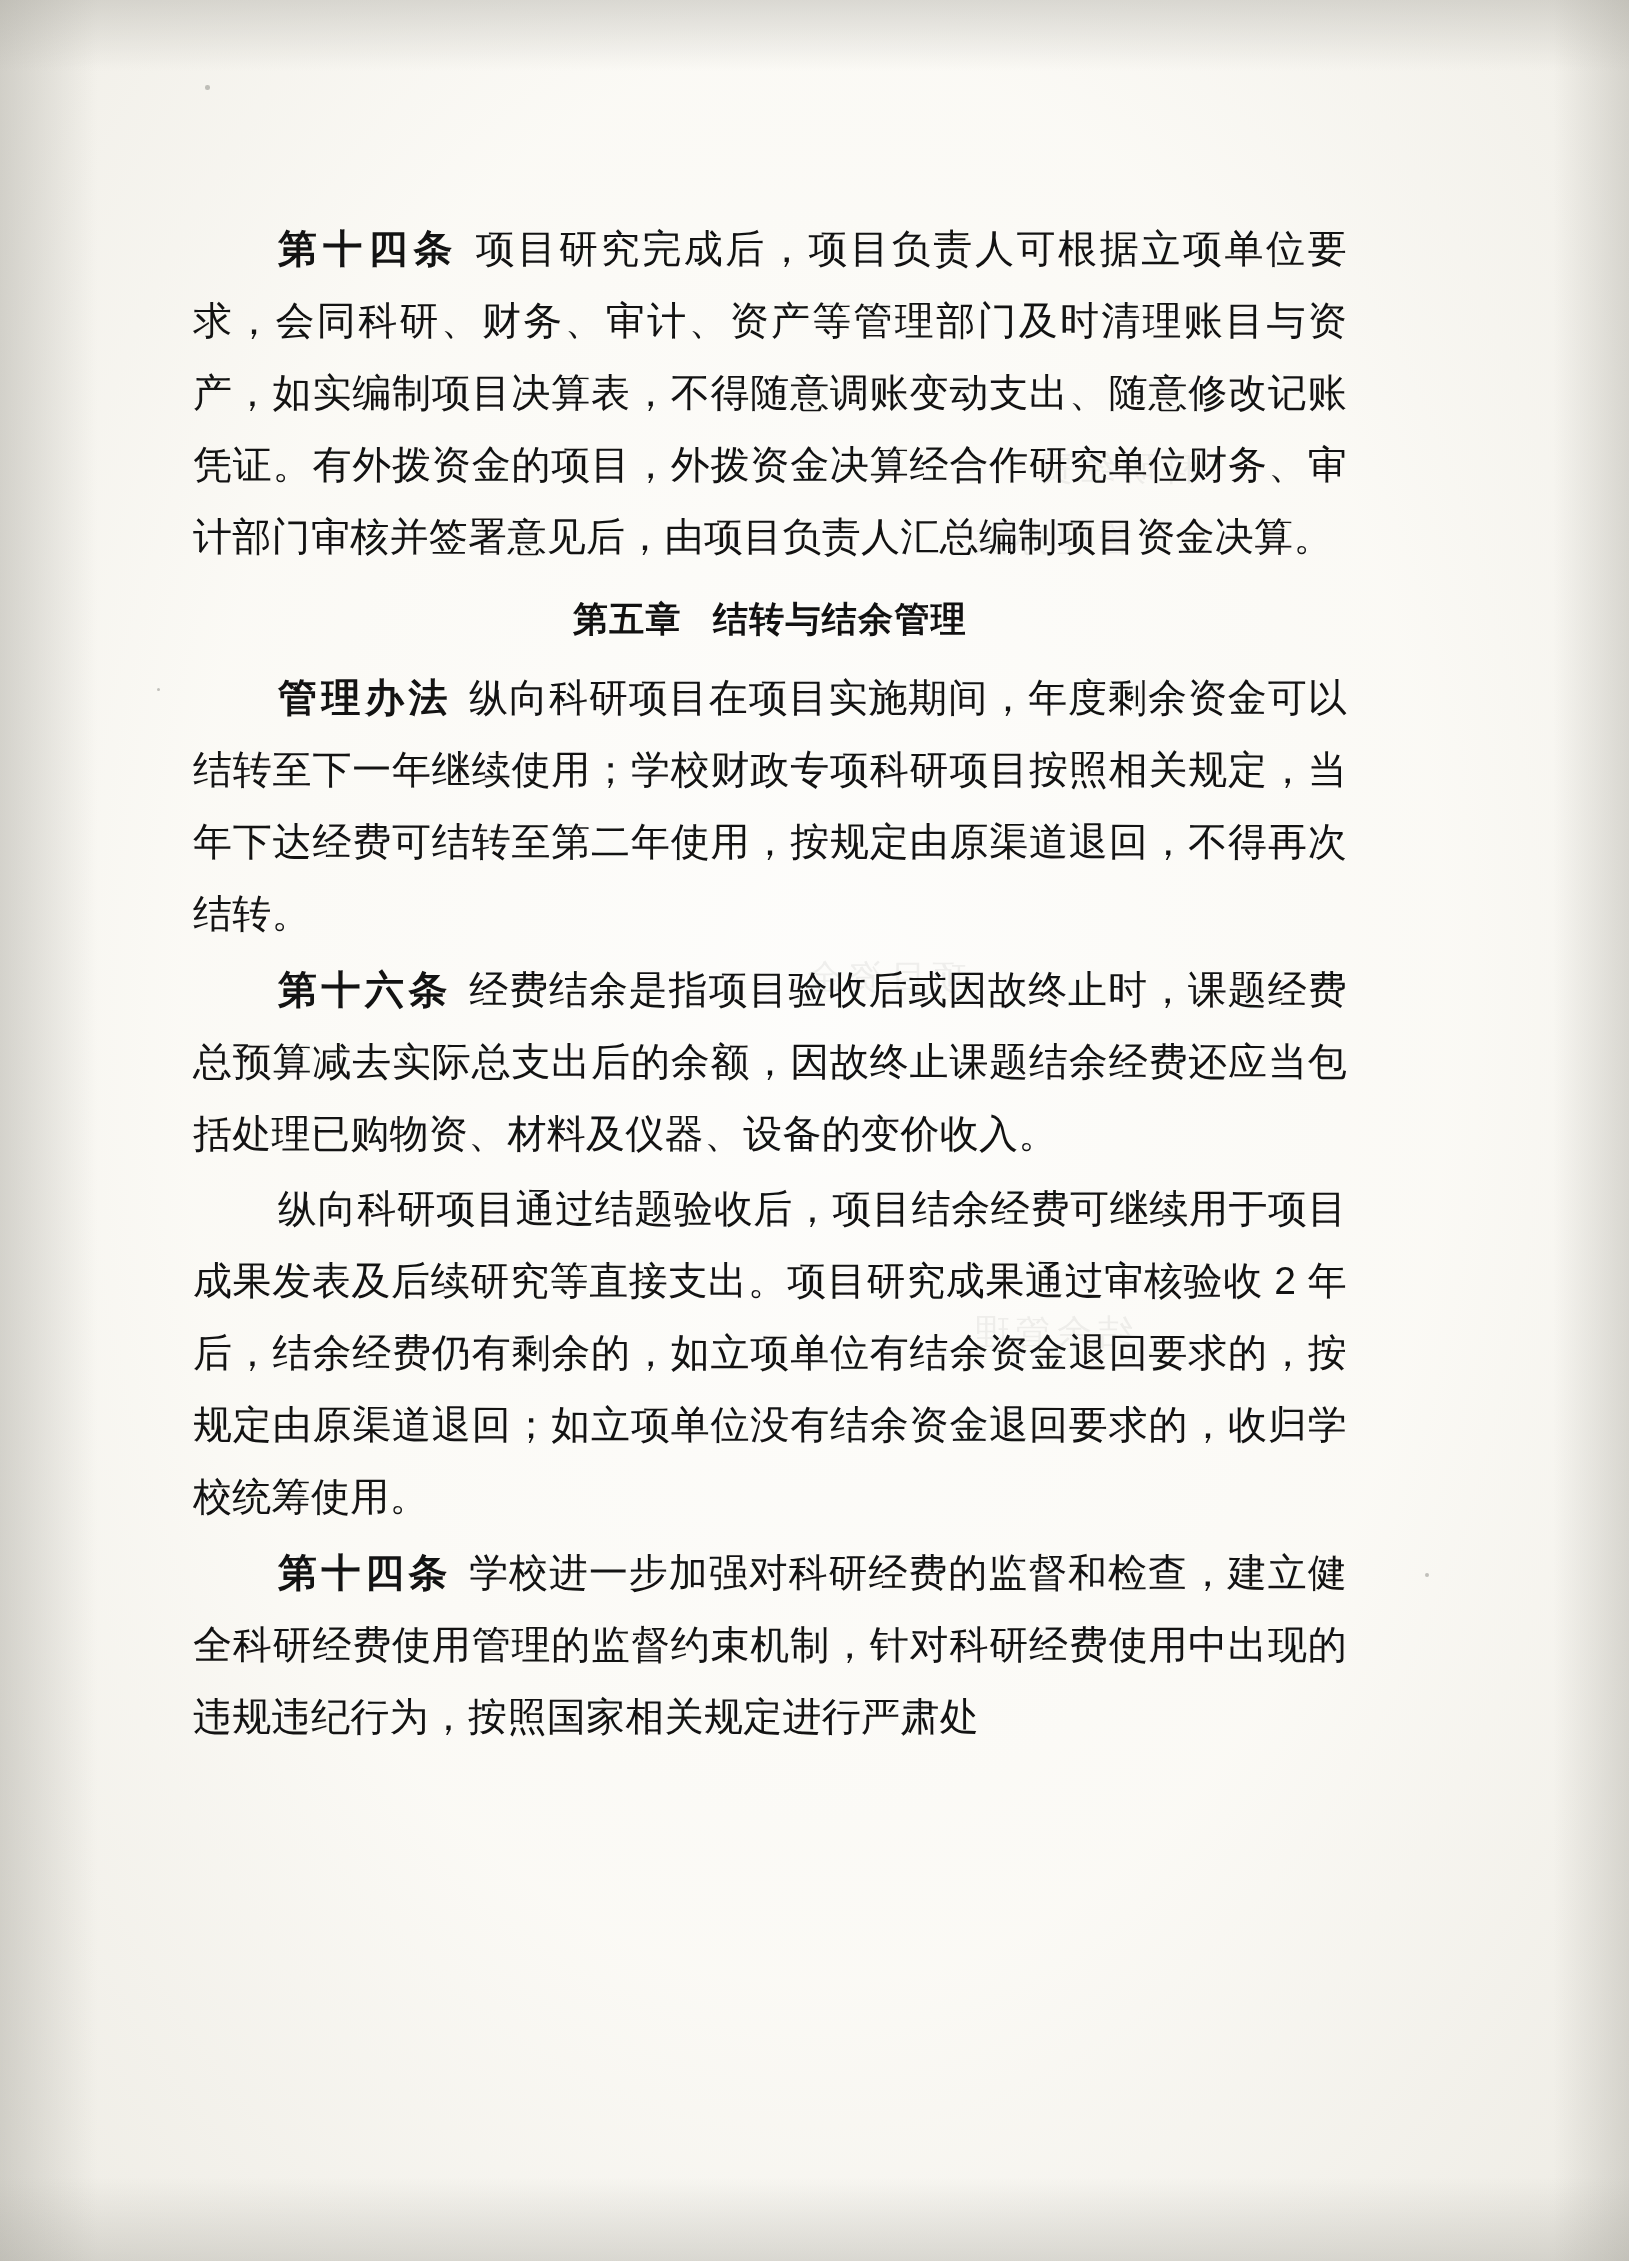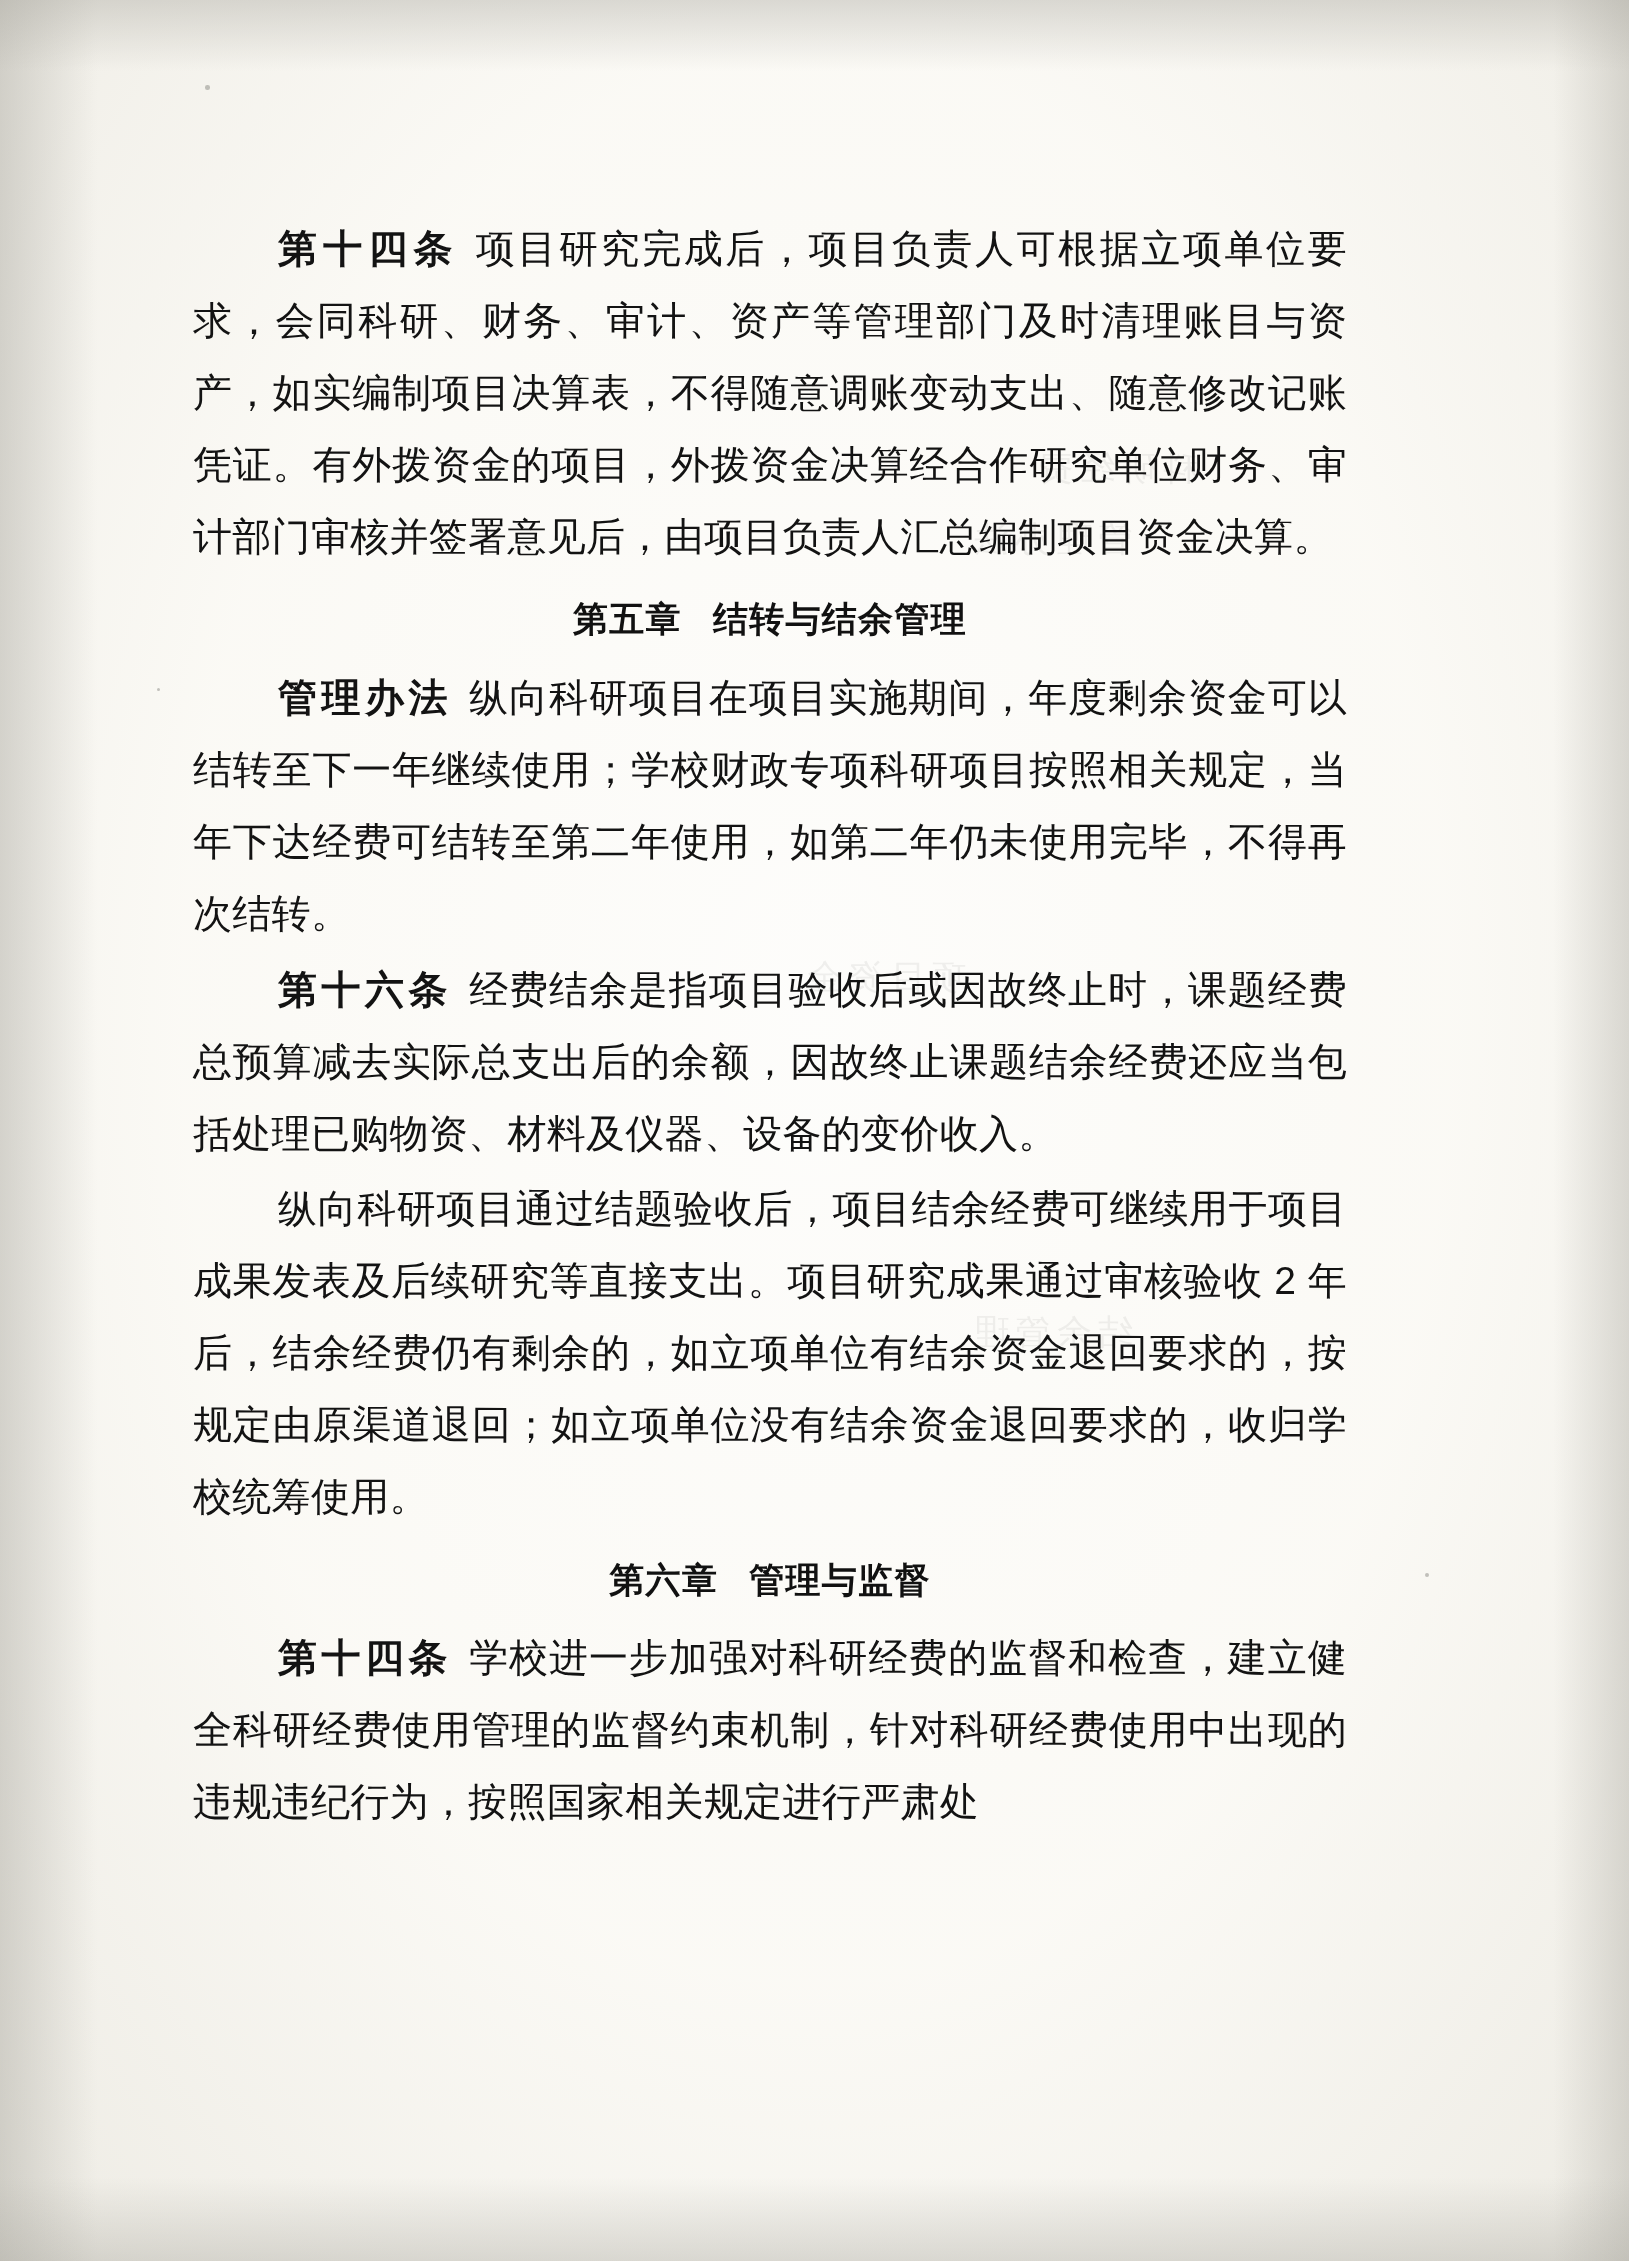--- a/index.html
+++ b/index.html
@@ -124,27 +124,26 @@
   <div class="speck" style="left:205px; top:85px; width:4.5px; height:4.5px;"></div>
   <div class="speck" style="left:157px; top:688px; width:3.2px; height:3.2px;"></div>
   <div class="speck" style="left:1425px; top:1573px; width:3.9px; height:3.9px;"></div>
 
   <div class="content">
 
     <p class="body-para indent"><span class="article-label">第十四条</span><span>项目研究完成后，项目负责人可根据立项单位要求，会同科研、财务、审计、资产等管理部门及时清理账目与资产，如实编制项目决算表，不得随意调账变动支出、随意修改记账凭证。有外拨资金的项目，外拨资金决算经合作研究单位财务、审计部门审核并签署意见后，由项目负责人汇总编制项目资金决算。</span></p>
 
     <h2 class="chapter-heading"><span>第五章</span><span class="gap"></span><span>结转与结余管理</span></h2>
 
-    <p class="body-para indent"><span class="article-label">管理办法</span><span>纵向科研项目在项目实施期间，年度剩余资金可以结转至下一年继续使用；学校财政专项科研项目按照相关规定，当年下达经费可结转至第二年使用，如第二年仍未使用完毕，不得再次结转。</span></p>
+    <p class="body-para indent"><span class="article-label">管理办法</span><span>纵向科研项目在项目实施期间，年度剩余资金可以结转至下一年继续使用；学校财政专项科研项目按照相关规定，当年下达经费可结转至第二年使用，按规定由原渠道退回，不得再次结转。</span></p>
 
     <p class="body-para indent"><span class="article-label">第十六条</span><span>经费结余是指项目验收后或因故终止时，课题经费总预算减去实际总支出后的余额，因故终止课题结余经费还应当包括处理已购物资、材料及仪器、设备的变价收入。</span></p>
 
     <p class="body-para indent">纵向科研项目通过结题验收后，项目结余经费可继续用于项目成果发表及后续研究等直接支出。项目研究成果通过审核验收 2 年后，结余经费仍有剩余的，如立项单位有结余资金退回要求的，按规定由原渠道退回；如立项单位没有结余资金退回要求的，收归学校统筹使用。</p>
 
-    <h2 class="chapter-heading"><span>第六章</span><span class="gap"></span><span>管理与监督</span></h2>
 
     <p class="body-para indent"><span class="article-label">第十四条</span><span>学校进一步加强对科研经费的监督和检查，建立健全科研经费使用管理的监督约束机制，针对科研经费使用中出现的违规违纪行为，按照国家相关规定进行严肃处</span></p>
 
   </div>
 
   <div class="edge-shade-left"></div>
   <div class="edge-shade-right"></div>
   <div class="edge-shade-top"></div>
   <div class="edge-shade-bottom"></div>
 

